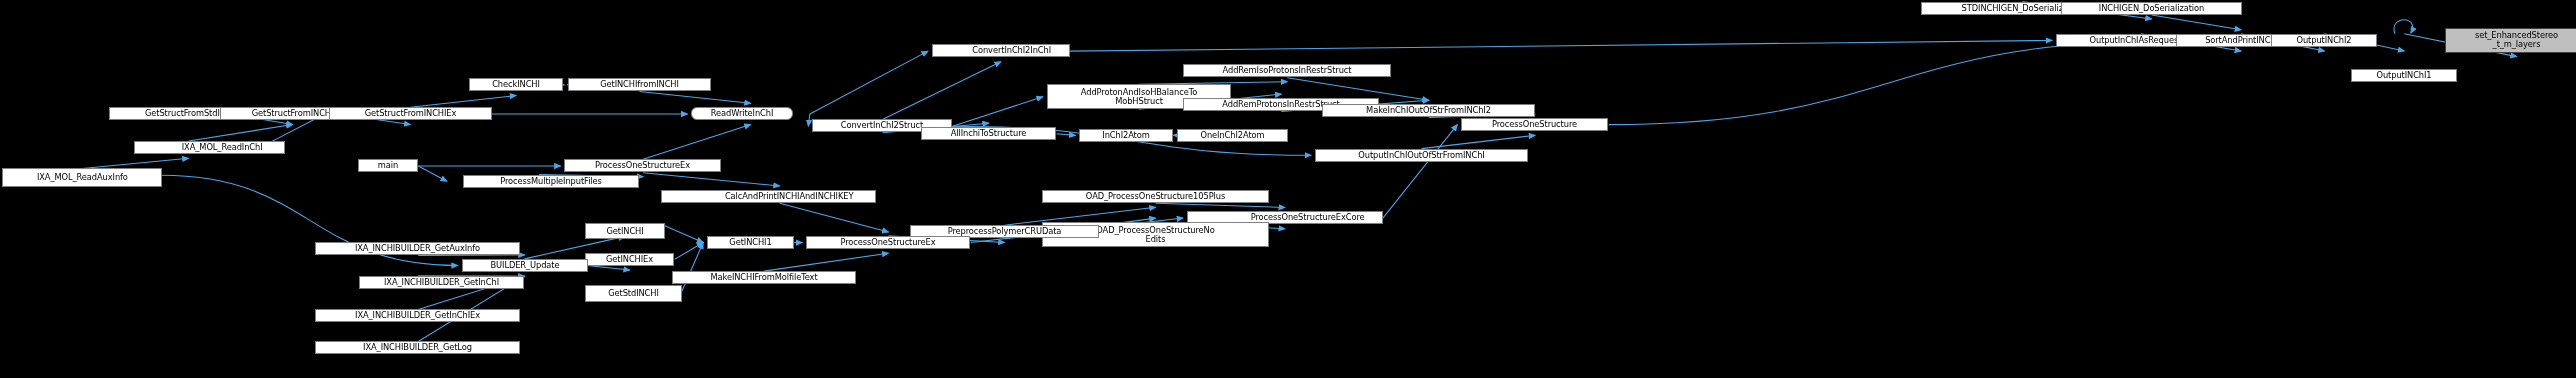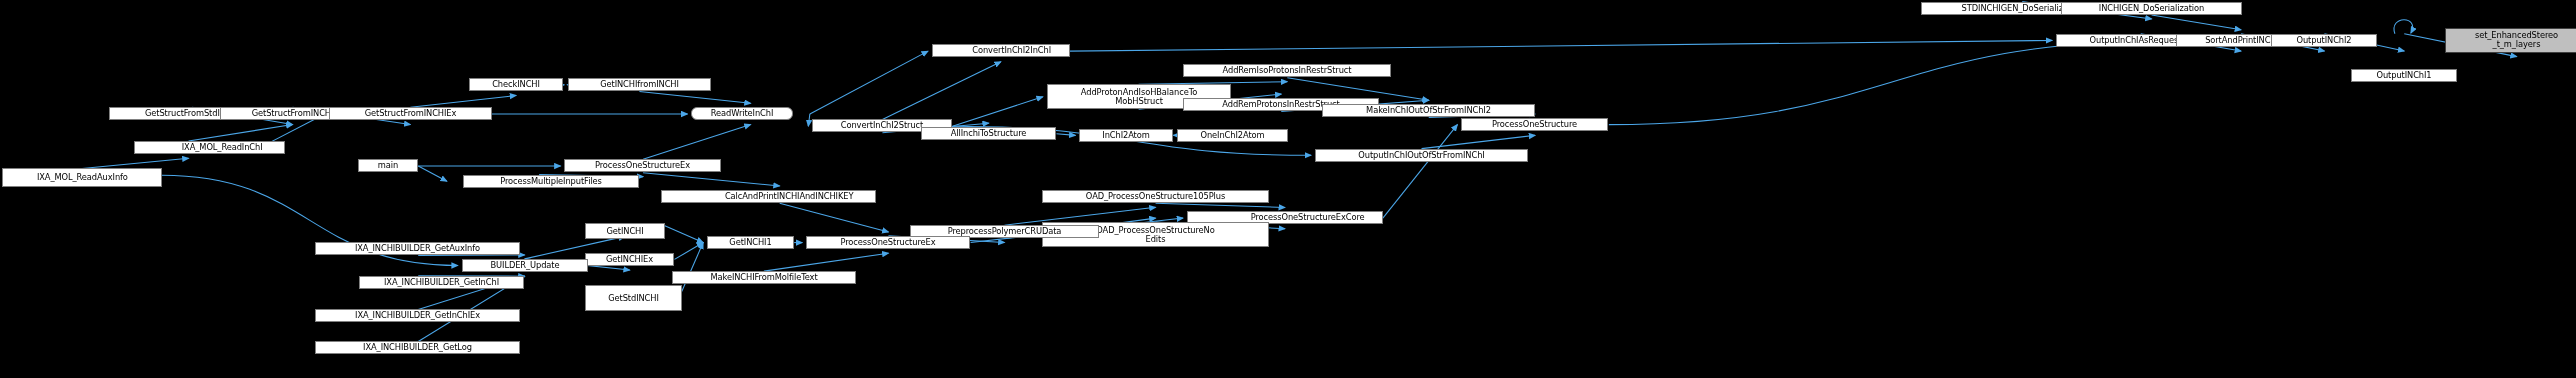--- a/index.html
+++ b/index.html
@@ -107,21 +107,21 @@
       <div class="node" style="left: 1461px; top: 118px; width: 147px; height: 13.3px;">ProcessOneStructure</div>
       <div class="node" style="left: 1187px; top: 211px; width: 196px; height: 13.3px; padding-left: 48px;">ProcessOneStructureExCore</div>
       <div class="node" style="left: 1042px; top: 190px; width: 227px; height: 13.3px;">OAD_ProcessOneStructure105Plus</div>
       <div class="node" style="left: 1042px; top: 222px; width: 227px; height: 25px;">OAD_ProcessOneStructureNo
 Edits</div>
       <div class="node" style="left: 910px; top: 225px; width: 189px; height: 13.3px;">PreprocessPolymerCRUData</div>
       <div class="node" style="left: 806px; top: 236px; width: 164px; height: 13.3px;">ProcessOneStructureEx</div>
       <div class="node" style="left: 707px; top: 236px; width: 87px; height: 13.3px;">GetINCHI1</div>
       <div class="node" style="left: 585px; top: 223px; width: 80px; height: 16px;">GetINCHI</div>
       <div class="node" style="left: 585px; top: 253px; width: 89px; height: 13.3px;">GetINCHIEx</div>
-      <div class="node" style="left: 585px; top: 285px; width: 97px; height: 26px;">GetStdINCHI</div>
+      <div class="node" style="left: 585px; top: 285px; width: 97px; height: 17px;">GetStdINCHI</div>
       <div class="node" style="left: 672px; top: 271px; width: 184px; height: 13.3px;">MakeINCHIFromMolfileText</div>
       <div class="node" style="left: 462px; top: 259px; width: 126px; height: 13.3px;">BUILDER_Update</div>
       <div class="node" style="left: 315px; top: 242px; width: 205px; height: 13.3px;">IXA_INCHIBUILDER_GetAuxInfo</div>
       <div class="node" style="left: 315px; top: 276px; width: 165px; height: 13.3px; margin-left: 44px;">IXA_INCHIBUILDER_GetInChI</div>
       <div class="node" style="left: 315px; top: 309px; width: 205px; height: 13.3px;">IXA_INCHIBUILDER_GetInChIEx</div>
       <div class="node" style="left: 315px; top: 341px; width: 205px; height: 13.3px;">IXA_INCHIBUILDER_GetLog</div>
       <div class="node" style="left: 1921px; top: 1.5px; width: 203px; height: 13.3px;">STDINCHIGEN_DoSerialization</div>
       <div class="node" style="left: 2061px; top: 1.5px; width: 181px; height: 13.3px;">INCHIGEN_DoSerialization</div>
       <div class="node" style="left: 2056px; top: 34px; width: 169px; height: 13.3px;">OutputInChIAsRequested</div>
       <div class="node" style="left: 2176px; top: 34px; width: 131px; height: 13.3px;">SortAndPrintINChI</div>

